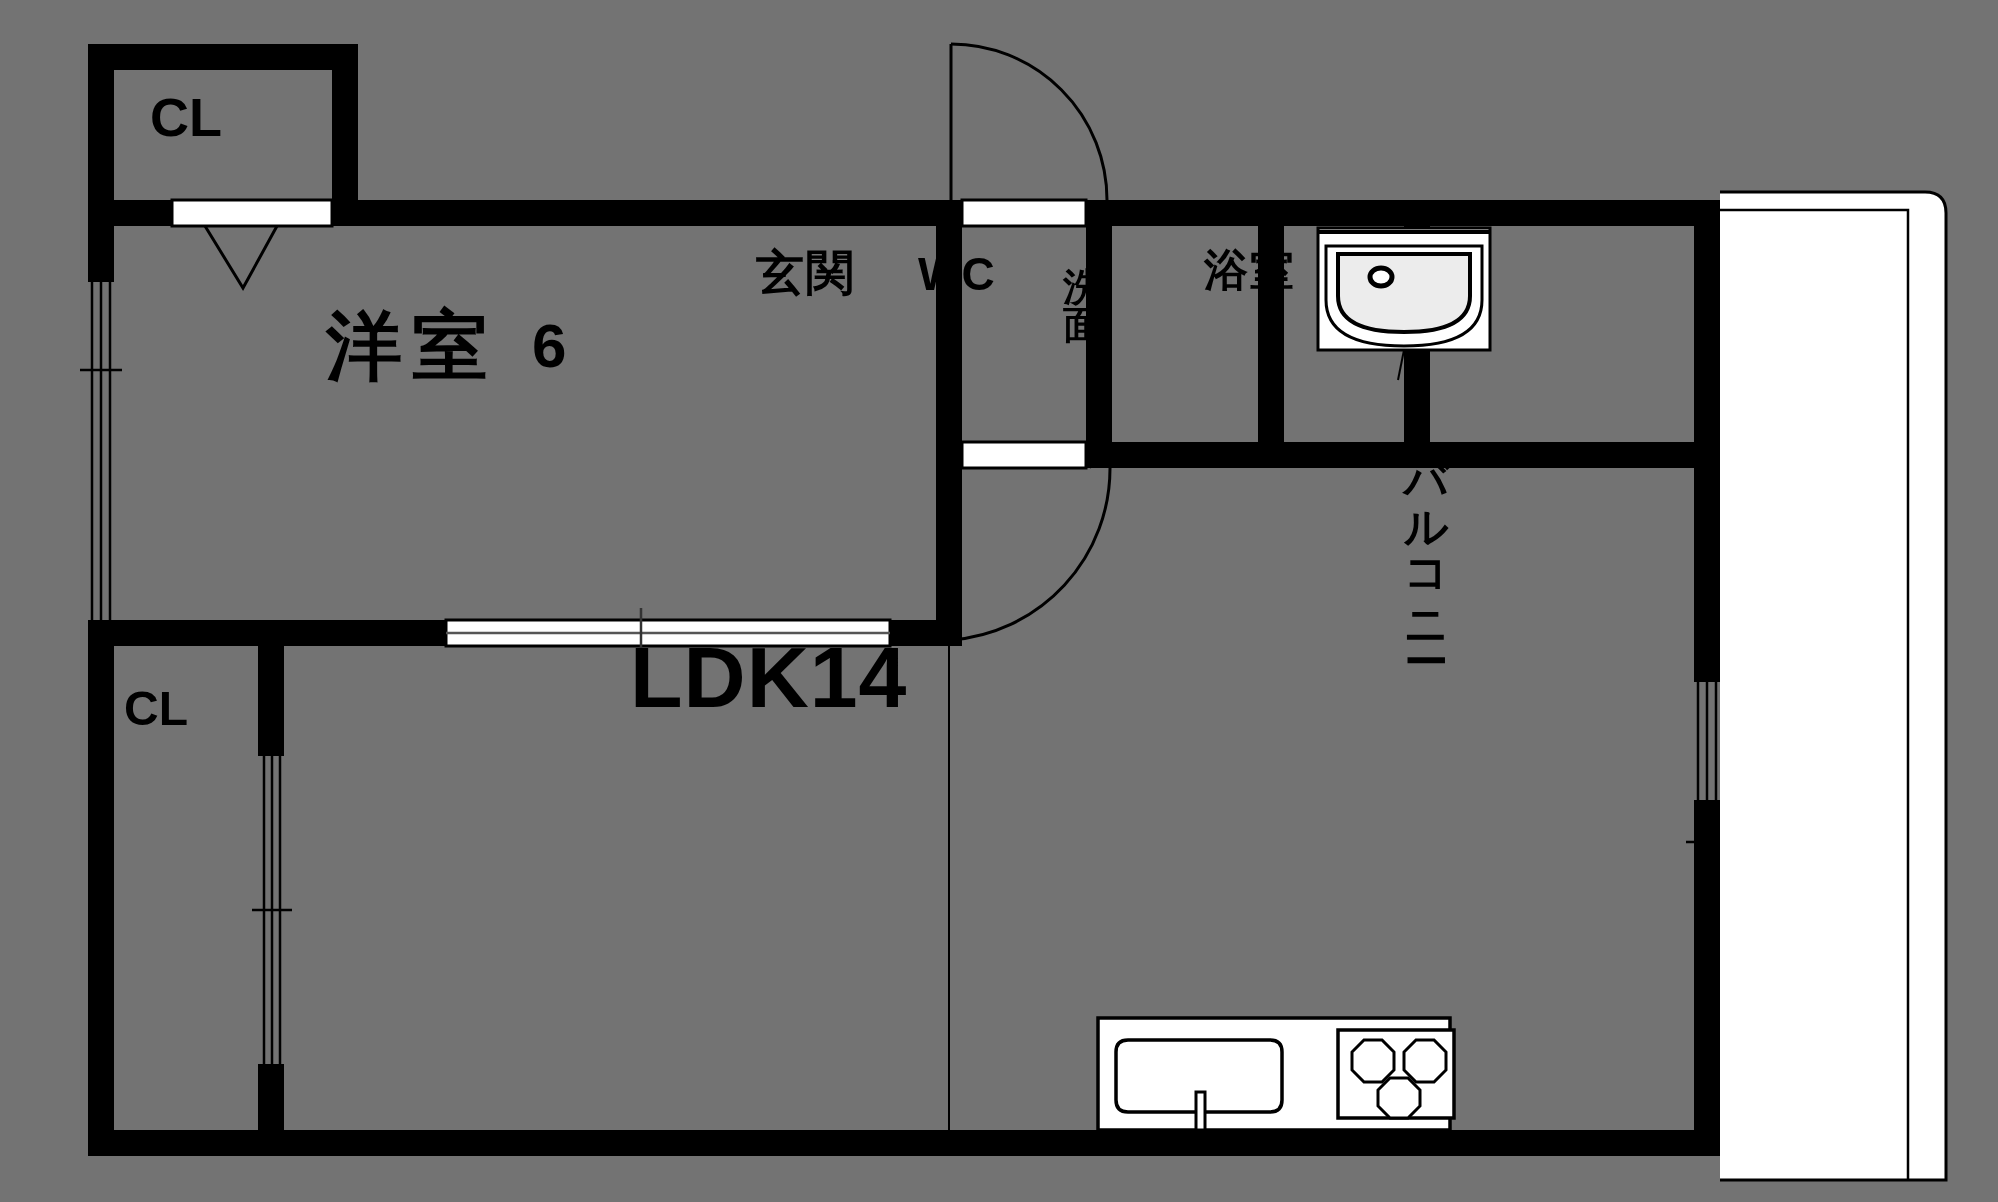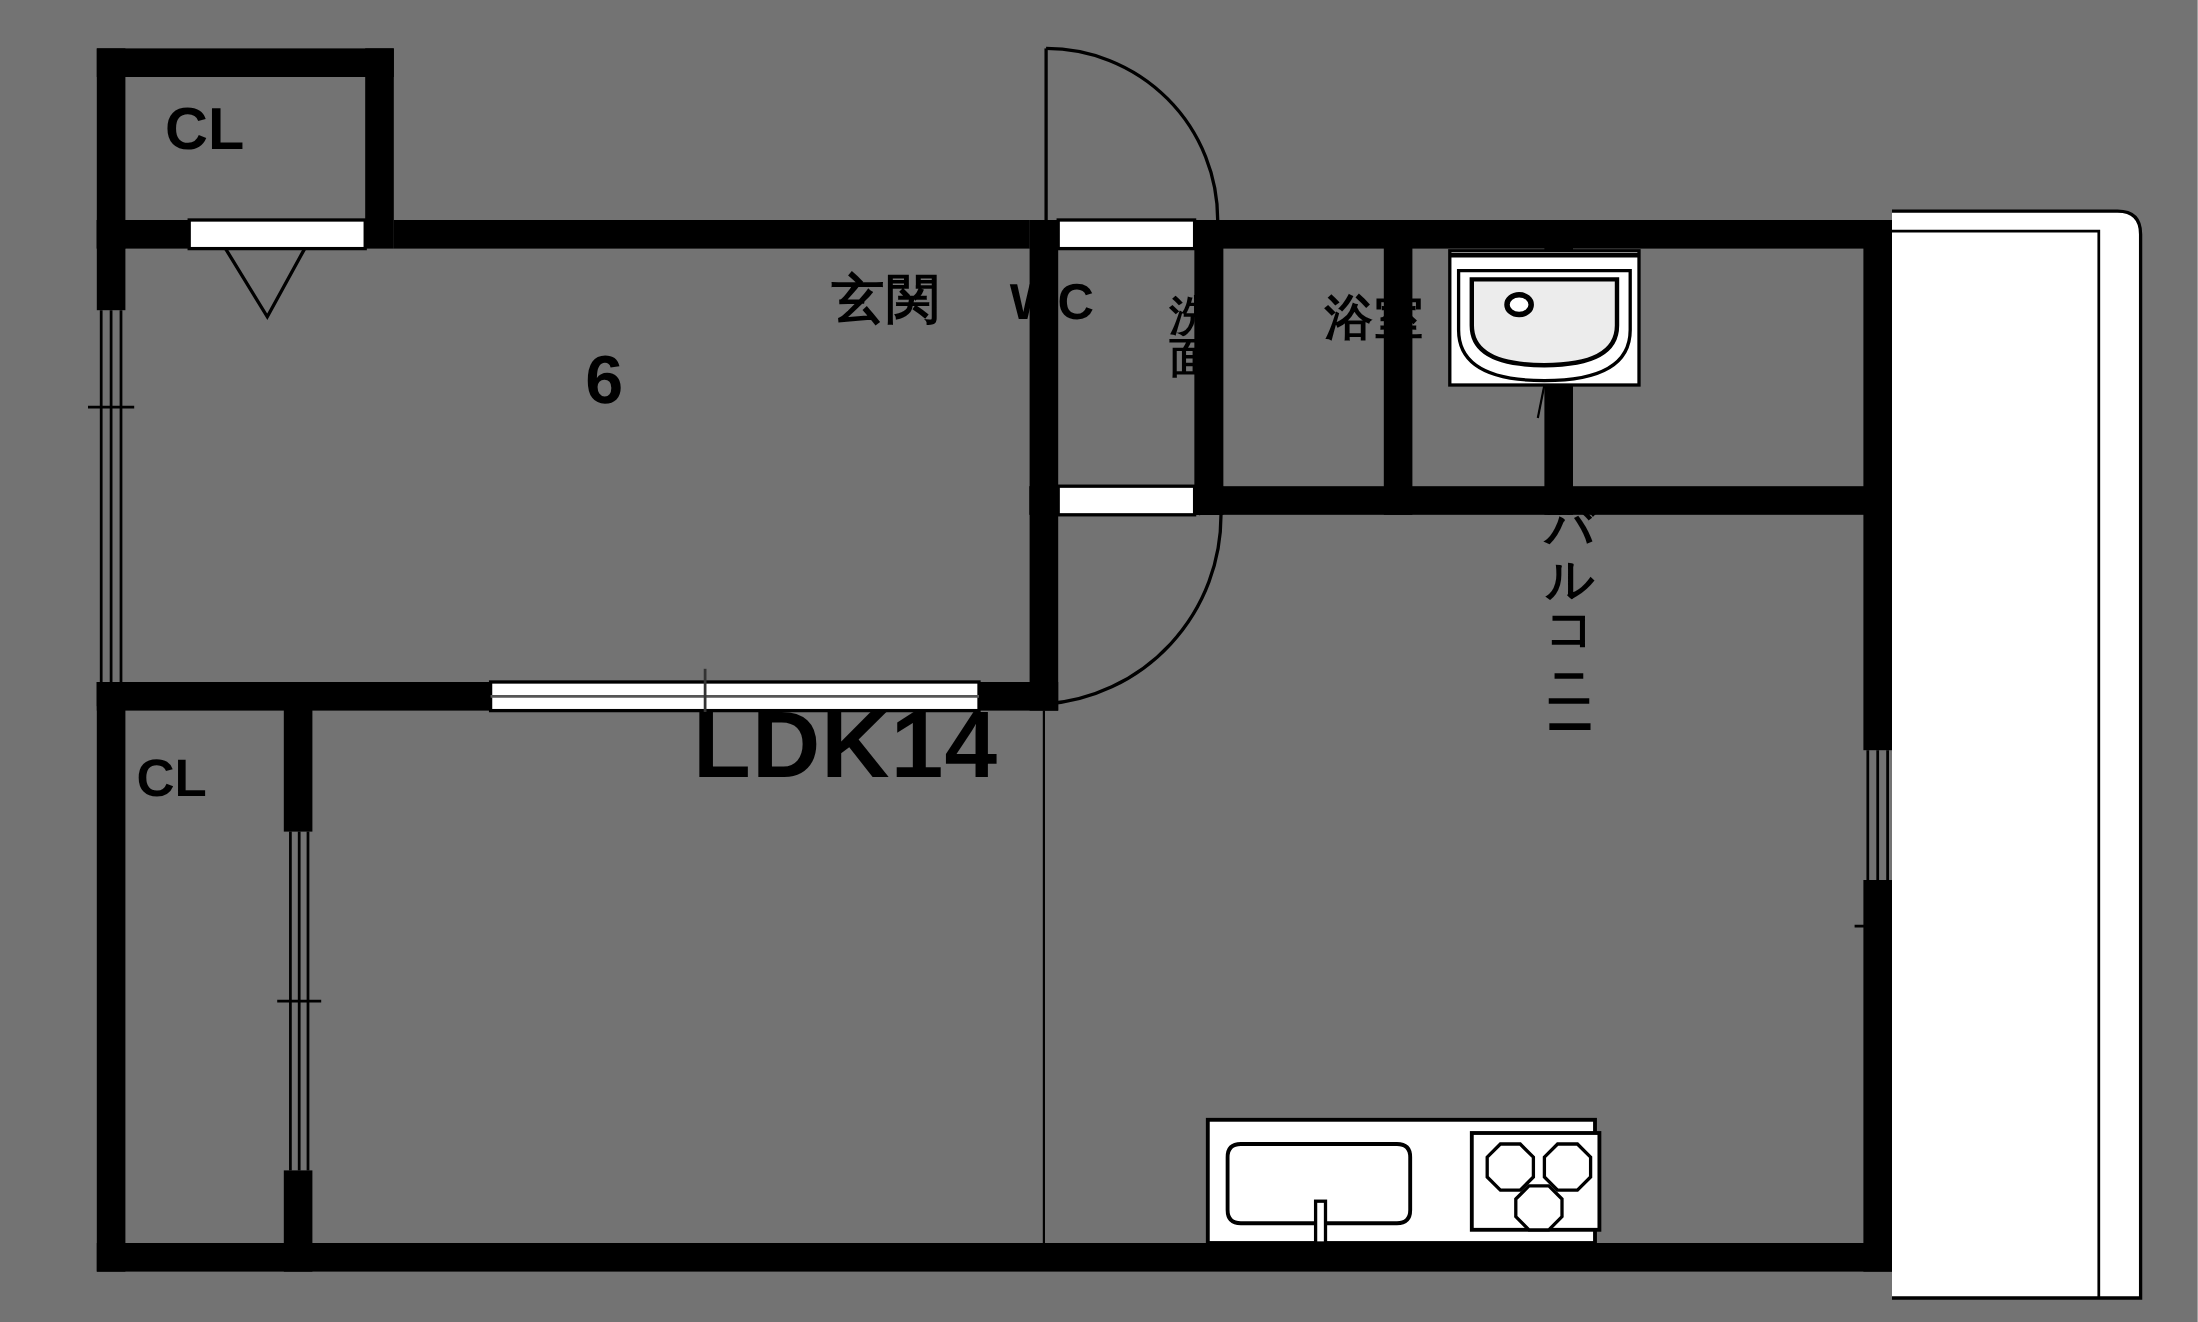--- a/index.html
+++ b/index.html
@@ -191,33 +191,34 @@
         <polygon points="1364,1040 1382,1040 1394,1052 1394,1070 1382,1082 1364,1082 1352,1070 1352,1052" fill="#ffffff" stroke="#000000" stroke-width="3"></polygon>
         <polygon points="1416,1040 1434,1040 1446,1052 1446,1070 1434,1082 1416,1082 1404,1070 1404,1052" fill="#ffffff" stroke="#000000" stroke-width="3"></polygon>
         <polygon points="1390,1078 1408,1078 1420,1090 1420,1106 1408,1118 1390,1118 1378,1106 1378,1090" fill="#ffffff" stroke="#000000" stroke-width="3"></polygon>
       </g>
     </g>
 
   </svg>
 
   <div class="lbl lbl-latin" style="left:150px; top:90px; font-size:54px;">CL</div>
 
+  <div class="lbl lbl-jp" style="left:326px; top:308px; font-size:76px; letter-spacing:10px;">洋室</div>
 
   <div class="lbl lbl-latin" style="left:532px; top:315px; font-size:62px;">6</div>
 
   <div class="lbl lbl-jp" style="left:756px; top:248px; font-size:48px; letter-spacing:2px;">玄関</div>
 
   <div class="lbl lbl-latin" style="left:918px; top:251px; font-size:46px;">WC</div>
 
   <div class="lbl lbl-jp stacked" style="left:1063px; top:268px; font-size:38px;">
     <span>洗</span>
     <span>面</span>
   </div>
 
-  <div class="lbl lbl-jp" style="left:1204px; top:268px; font-size:44px; letter-spacing:2px;">浴室</div>
+  <div class="lbl lbl-jp" style="left:1204px; top:248px; font-size:44px; letter-spacing:2px;">浴室</div>
 
   <div class="lbl lbl-latin" style="left:124px; top:685px; font-size:48px;">CL</div>
 
   <div class="lbl lbl-latin" style="left:630px; top:634px; font-size:86px; letter-spacing:1px;">LDK14</div>
 
   <div class="lbl lbl-jp vert" style="left:1404px; top:430px; font-size:44px;">バルコニー</div>
 
 </div>
 
 </body></html>

